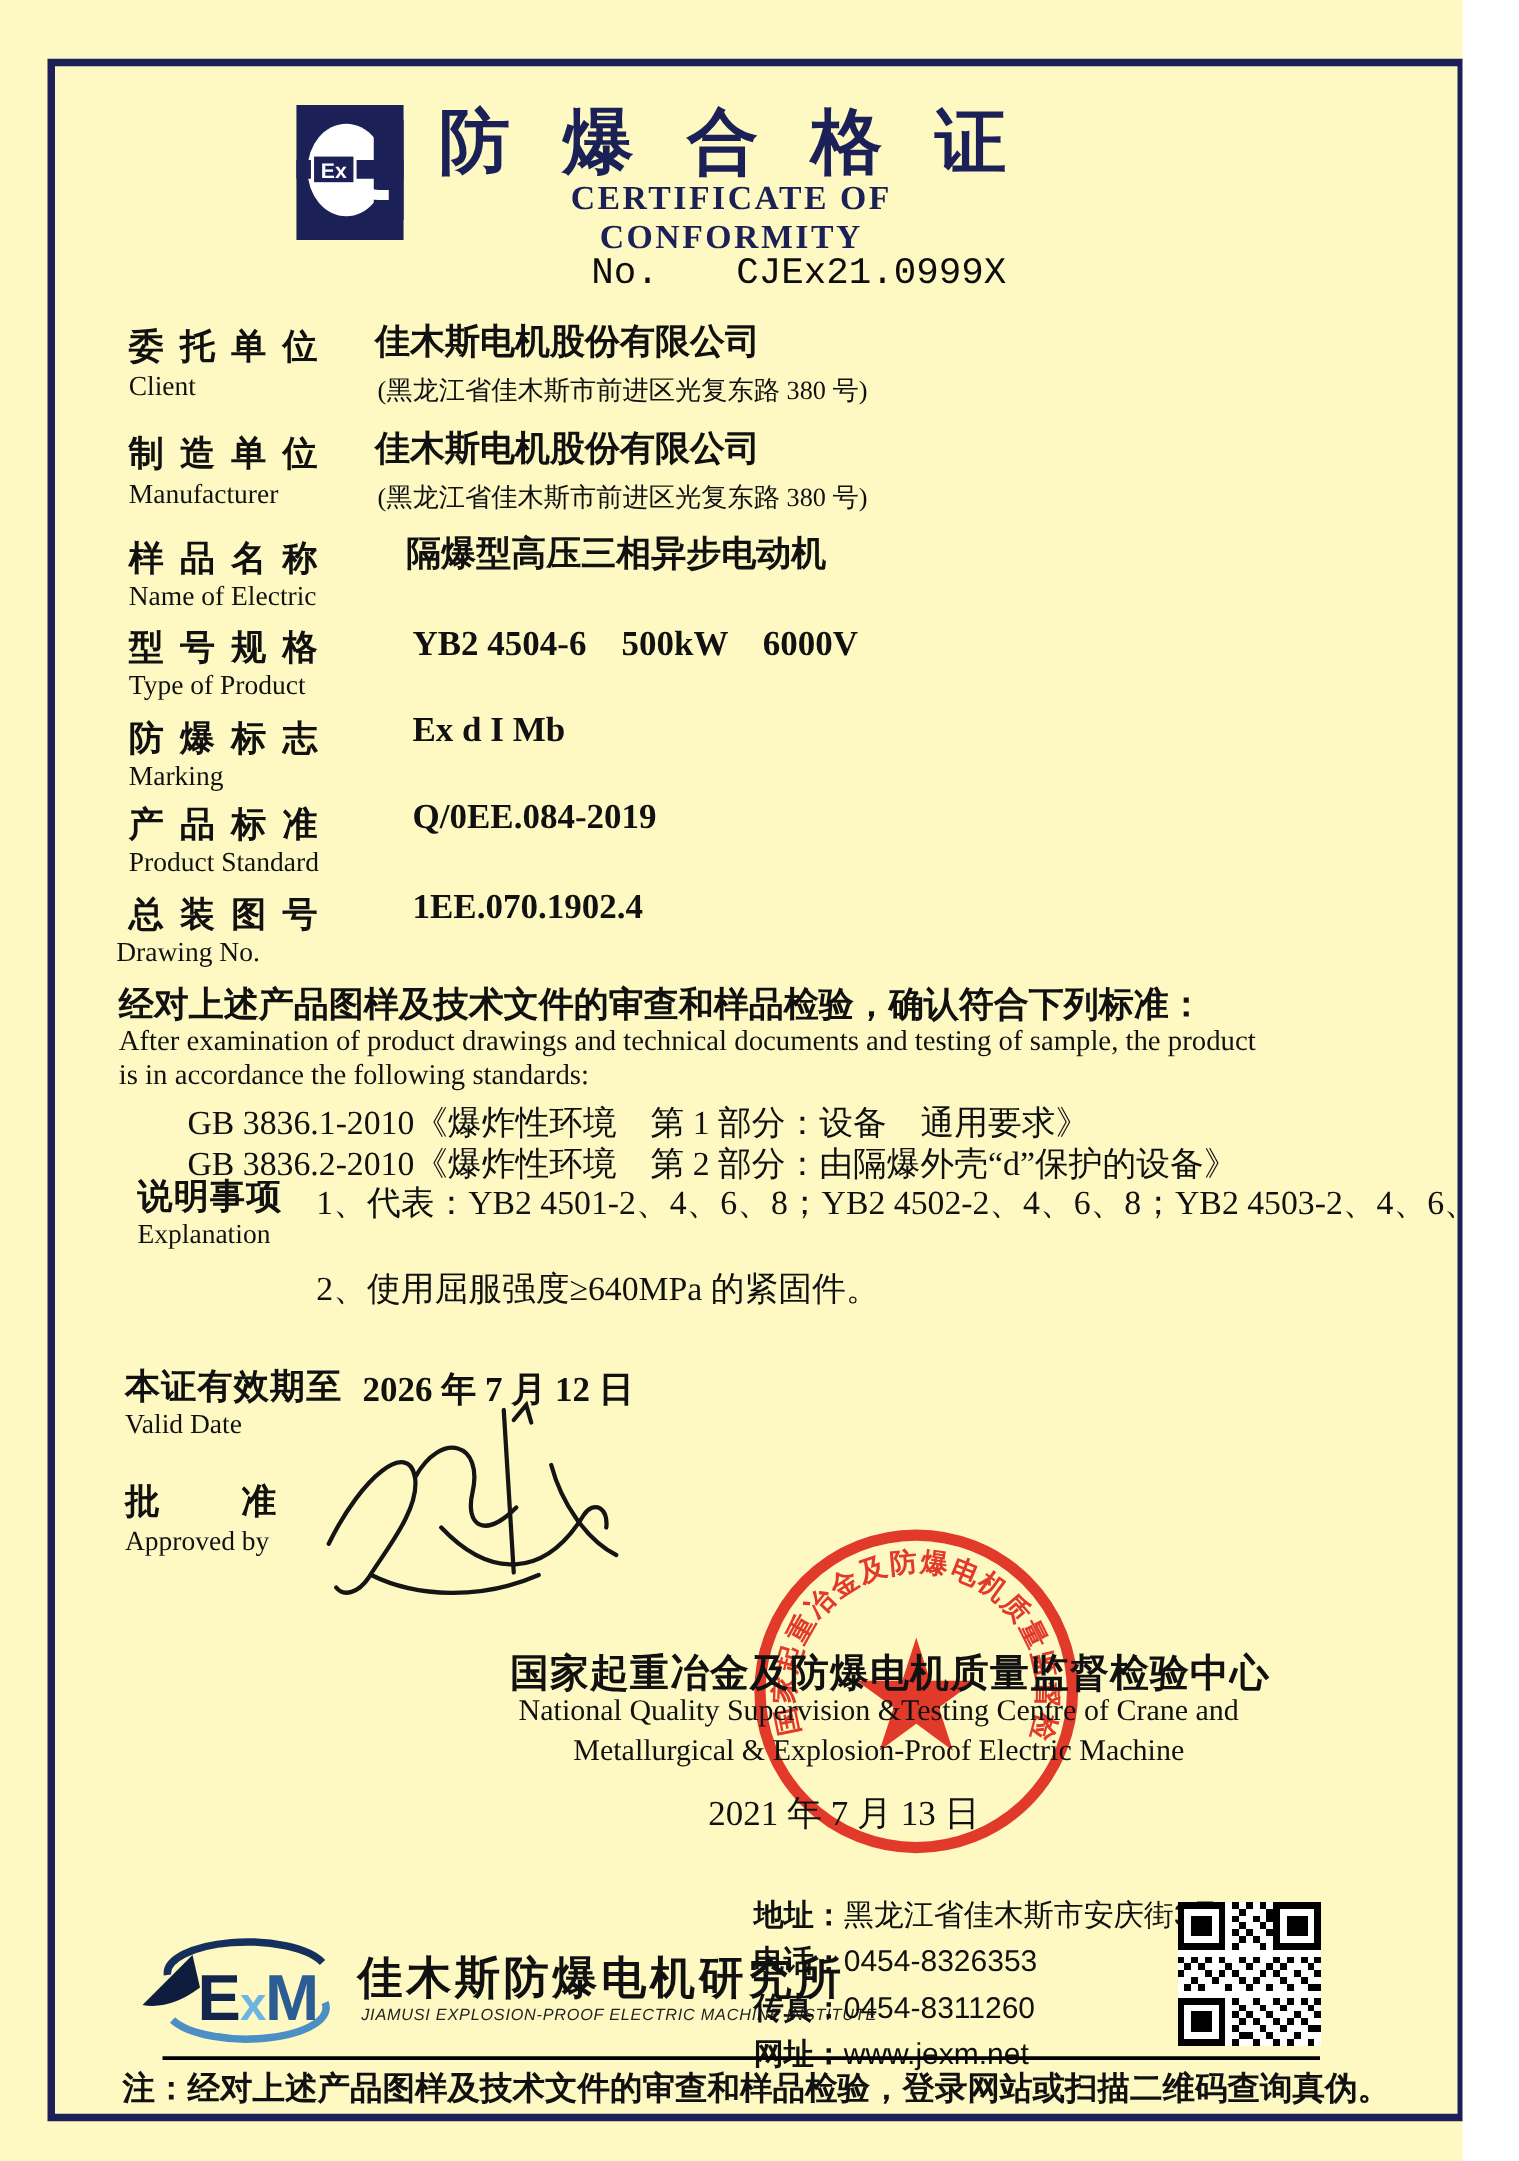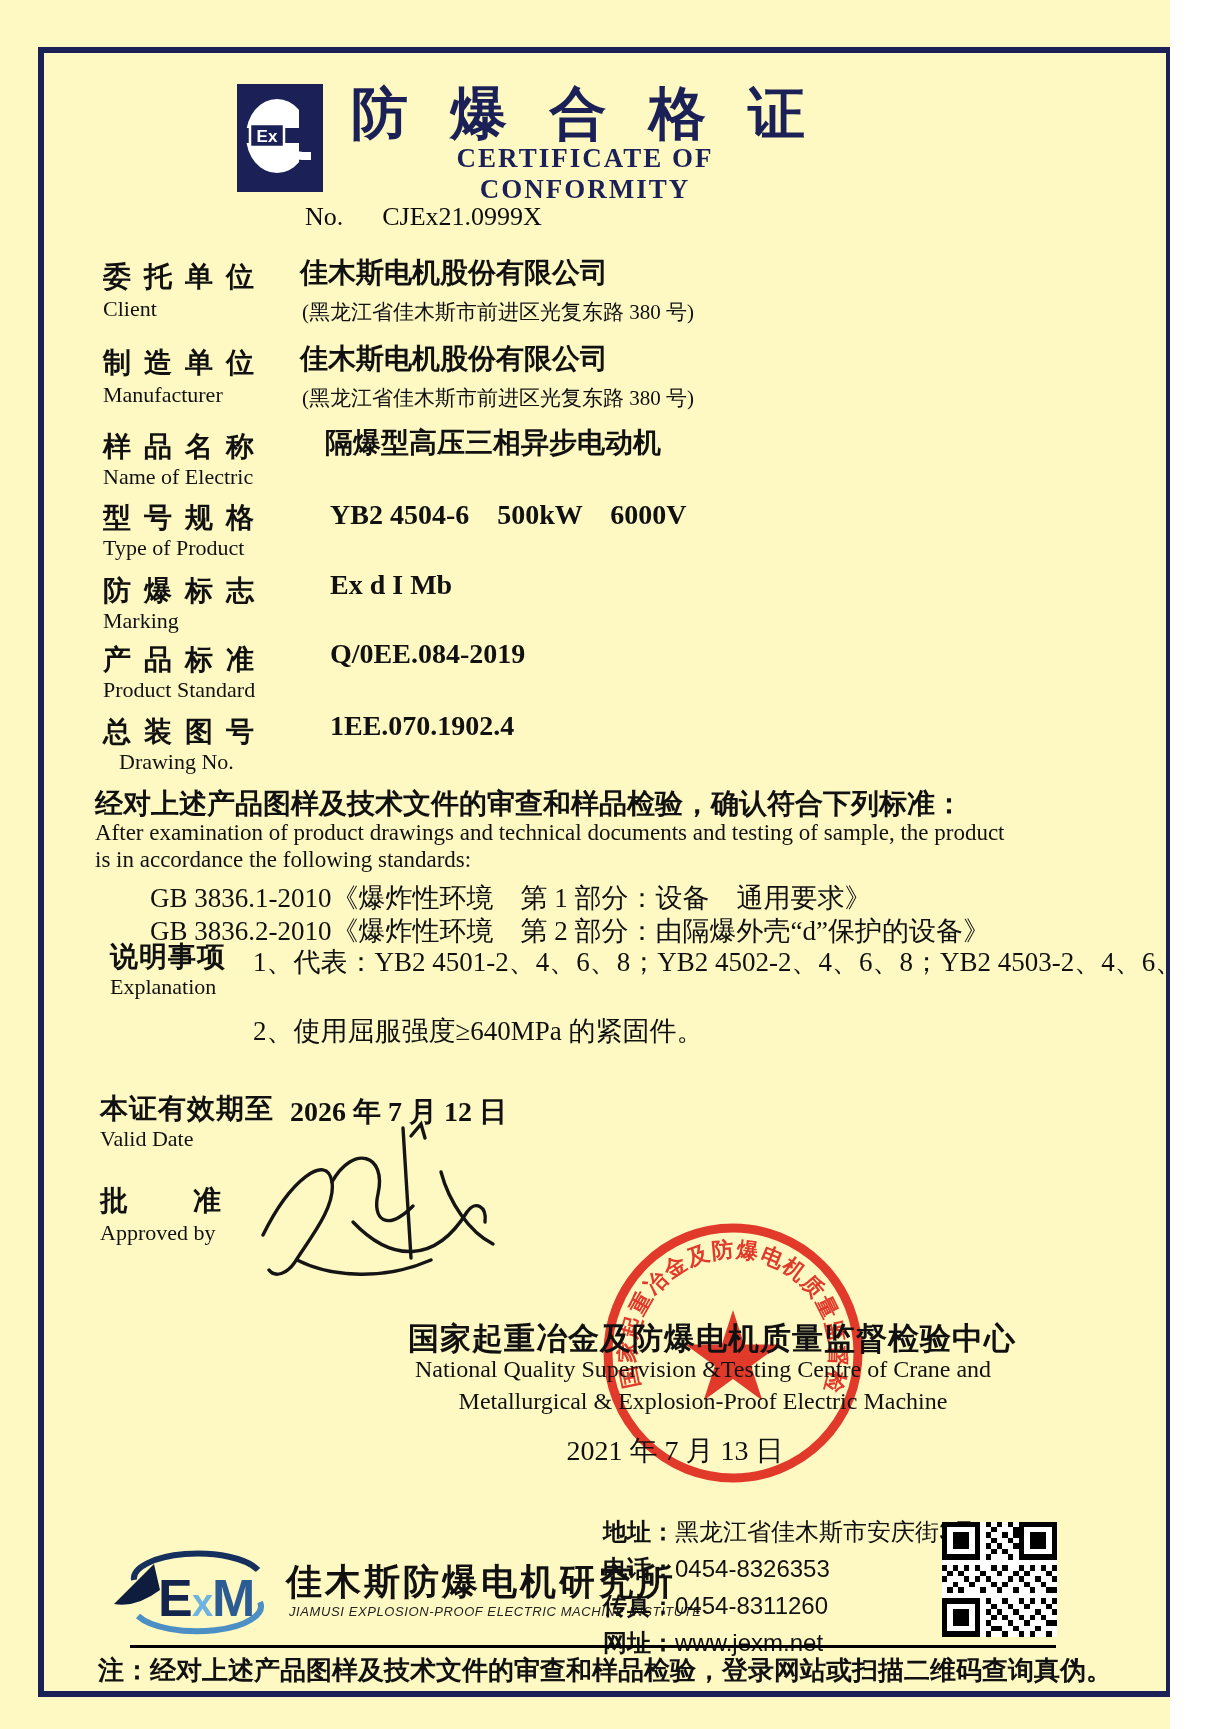--- a/index.html
+++ b/index.html
@@ -4,21 +4,21 @@
 <style>
   html,body{margin:0;padding:0;background:#ffffff;}
   .page{position:relative;width:1170px;height:1729px;background:#fef9c3;overflow:hidden;
         font-family:"Liberation Serif","DejaVu Serif",serif;color:#111;}
   .abs{position:absolute;}
   .frame{position:absolute;left:38px;top:47px;width:1134px;height:1650px;
          border:6px solid #1b2156;box-sizing:border-box;}
   .sans{font-family:"Liberation Sans","DejaVu Sans",sans-serif;}
   .title{font-size:57px;font-weight:bold;letter-spacing:14px;color:#1b2156;text-align:center;}
   .subtitle{font-size:27px;font-weight:bold;letter-spacing:2px;color:#1b2156;text-align:center;}
-  .certno{font-size:26px;text-align:left;color:#0d0d0d;}
+  .certno{font-size:30px;text-align:right;color:#0d0d0d;font-family:Liberation Mono, monospace;}
   .zh-label{font-size:28px;font-weight:bold;letter-spacing:3px;white-space:nowrap;}
   .en-label{font-size:22px;white-space:nowrap;}
   .val{font-size:28px;font-weight:bold;white-space:nowrap;}
   .note{font-size:21px;white-space:nowrap;}
   .para-zh{font-size:28px;font-weight:bold;white-space:nowrap;}
   .para-en{font-size:23px;white-space:nowrap;}
   .std{font-size:27px;white-space:nowrap;}
   .expl{font-size:27px;white-space:nowrap;}
   .center-name{font-size:31px;font-weight:bold;text-align:center;white-space:nowrap;
                font-family:"Liberation Sans","DejaVu Sans",sans-serif;letter-spacing:1px;}
@@ -79,21 +79,21 @@
 
   <div class="abs zh-label" style="left:103px;top:572px;">防 爆 标 志</div>
   <div class="abs en-label" style="left:103px;top:608px;">Marking</div>
   <div class="abs val" style="left:330px;top:569px;">Ex d I Mb</div>
 
   <div class="abs zh-label" style="left:103px;top:641px;">产 品 标 准</div>
   <div class="abs en-label" style="left:103px;top:677px;">Product Standard</div>
   <div class="abs val" style="left:330px;top:638px;">Q/0EE.084-2019</div>
 
   <div class="abs zh-label" style="left:103px;top:713px;">总 装 图 号</div>
-  <div class="abs en-label" style="left:119px;top:749px;">Drawing No.</div>
+  <div class="abs en-label" style="left:93px;top:749px;">Drawing No.</div>
   <div class="abs val" style="left:330px;top:710px;">1EE.070.1902.4</div>
 
   <div class="abs para-zh" style="left:95px;top:785px;">经对上述产品图样及技术文件的审查和样品检验，确认符合下列标准：</div>
   <div class="abs para-en" style="left:95px;top:820px;">After examination of product drawings and technical documents and testing of sample, the product</div>
   <div class="abs para-en" style="left:95px;top:847px;">is in accordance the following standards:</div>
   <div class="abs std" style="left:150px;top:880px;">GB 3836.1-2010《爆炸性环境　第 1 部分：设备　通用要求》</div>
   <div class="abs std" style="left:150px;top:913px;">GB 3836.2-2010《爆炸性环境　第 2 部分：由隔爆外壳“d”保护的设备》</div>
 
   <div class="abs zh-label" style="left:110px;top:938px;letter-spacing:1px;">说明事项</div>
   <div class="abs en-label" style="left:110px;top:974px;">Explanation</div>

